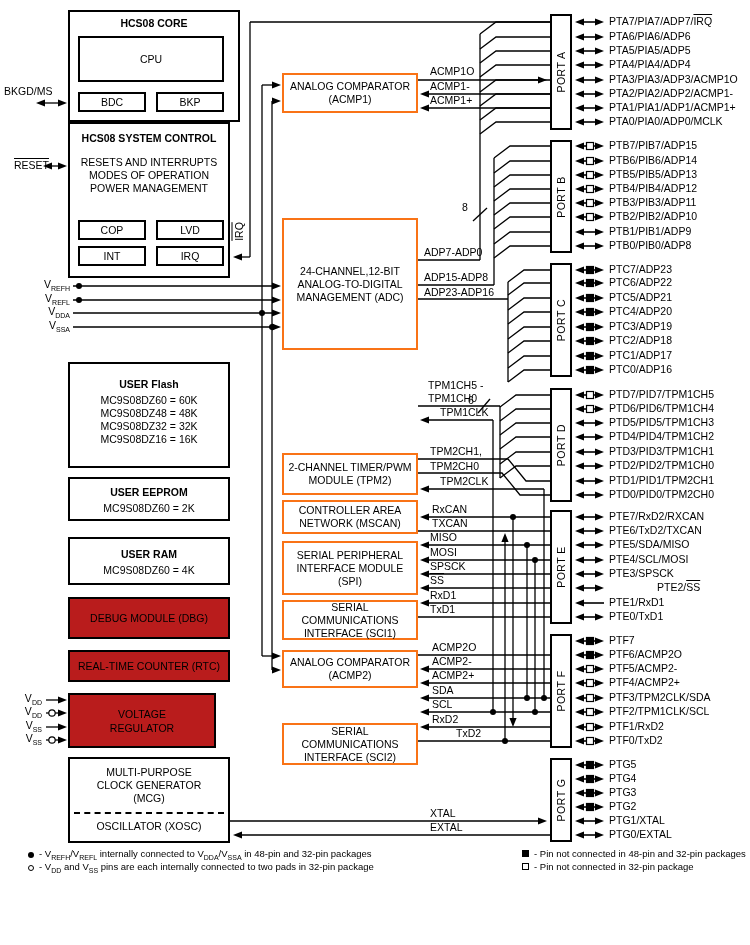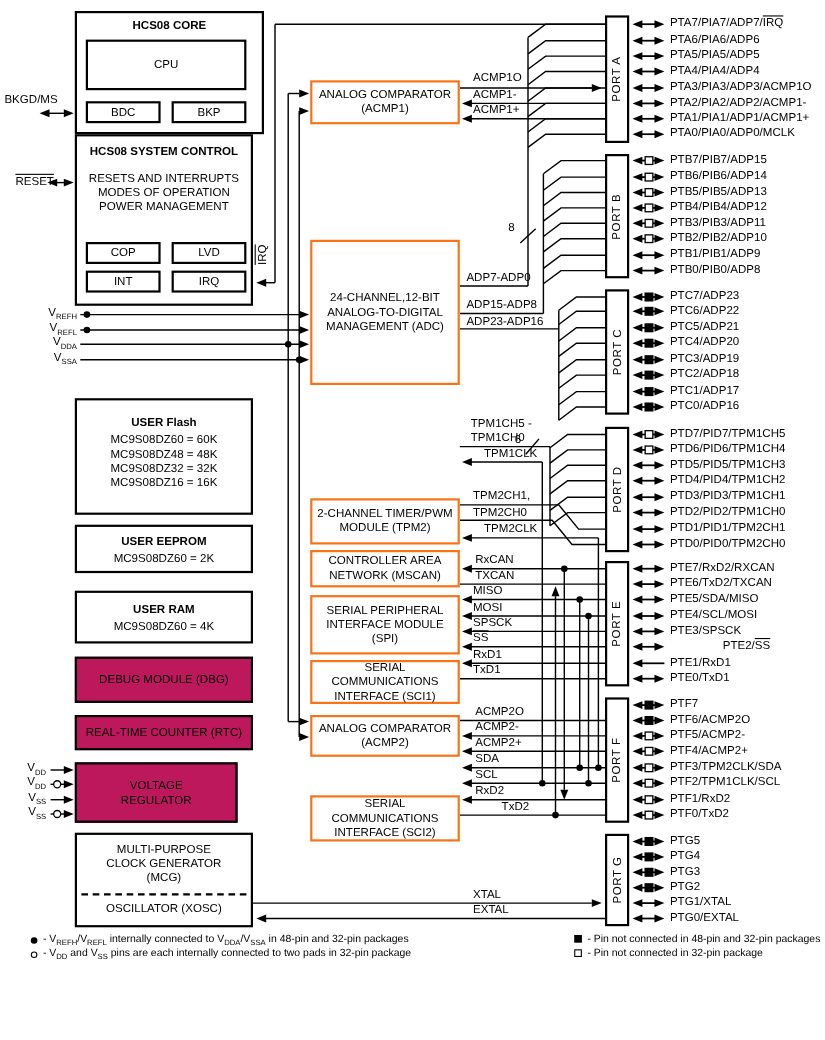--- a/index.html
+++ b/index.html
@@ -6,21 +6,21 @@
   html,body{background:#fff}
   body{font-family:"Liberation Sans","DejaVu Sans",sans-serif;color:#000}
   .canvas{position:relative;width:750px;height:945px;background:#fff;overflow:hidden}
   #wires{position:absolute;left:0;top:0;width:750px;height:945px}
   .blk{position:absolute;border:2px solid #000;background:#fff}
   .ibx{position:absolute;border:2px solid #000;background:#fff;display:flex;align-items:center;justify-content:center;font-size:10.5px}
   .bt{position:absolute;left:0;width:100%;text-align:center;font-weight:bold;font-size:10.5px;line-height:12px}
   .bl{position:absolute;left:0;width:100%;text-align:center;font-size:10.5px;line-height:13px}
   .bl div{line-height:13px}
   .mod{position:absolute;border:2px solid #f97316;background:#fff;display:flex;flex-direction:column;align-items:center;justify-content:center;font-size:10.5px;text-align:center;line-height:13px}
-  .cen{position:absolute;border:2px solid #000;background:#be185d;display:flex;flex-direction:column;align-items:center;justify-content:center;font-size:10.5px;text-align:center;line-height:14px}
+  .cen{position:absolute;border:2px solid #000;background:#b91c1c;display:flex;flex-direction:column;align-items:center;justify-content:center;font-size:10.5px;text-align:center;line-height:14px}
   .lab{position:absolute;font-size:10.5px;line-height:11px;white-space:nowrap}
   .port{position:absolute;border:2px solid #000;background:#fff;display:flex;align-items:center;justify-content:center}
   .port span{transform:rotate(-90deg);font-size:10.5px;white-space:nowrap;letter-spacing:.5px}
   .irqrot{transform:rotate(-90deg);width:40px;text-align:center}
   .ov{text-decoration:overline}
   sub{font-size:7px}
   .dash{position:absolute;left:4px;right:4px;border-top:2px dashed #000}
   .leg{position:absolute;font-size:9.5px;line-height:11px;display:flex;align-items:center;gap:5px;white-space:nowrap}
   .m{display:inline-block;flex:0 0 auto}
   .m.fs{width:7px;height:7px;background:#000}

